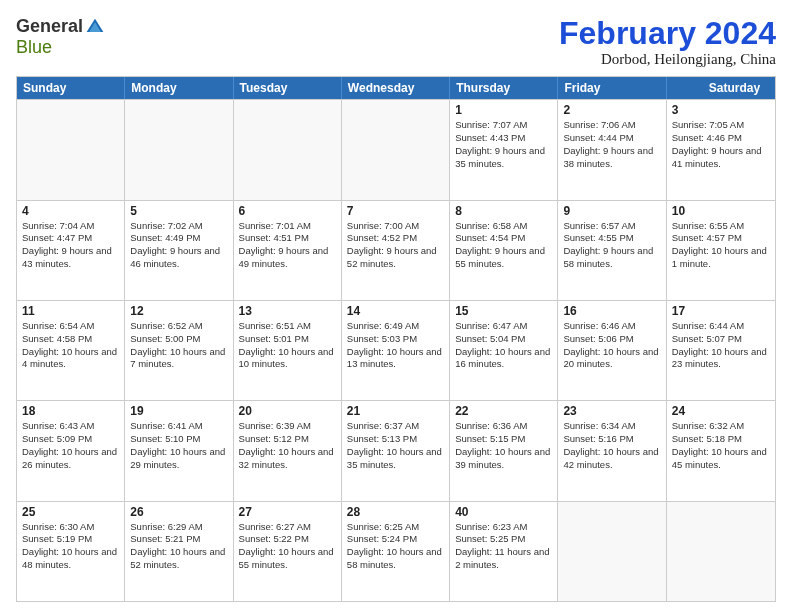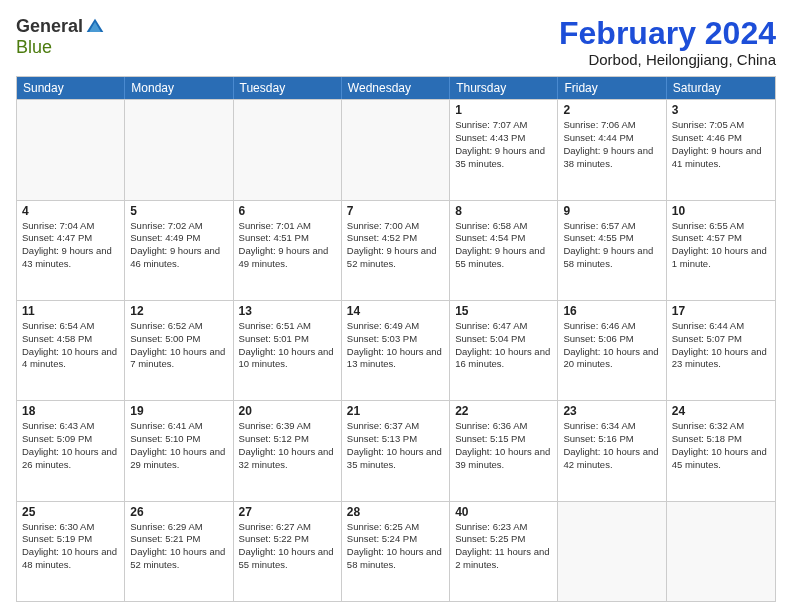--- a/index.html
+++ b/index.html
@@ -53,42 +53,44 @@
     .month-title {
       font-size: 32px;
       font-weight: bold;
       color: #1d4ed8;
       line-height: 1.1;
     }
     .location-title {
       font-size: 15px;
       color: #222;
       font-weight: normal;
+      font-family: Liberation Serif, serif;
     }
     .calendar {
       flex: 1;
       display: flex;
       flex-direction: column;
       border: 1px solid #ccc;
     }
     .cal-header {
       display: grid;
       grid-template-columns: repeat(7, 1fr);
       background: #2a6db5;
     }
     .cal-header-cell {
       color: #fff;
       font-size: 12px;
-      font-weight: normal;
+      font-weight: bold;
       padding: 4px 6px;
       text-align: left;
       border-right: 1px solid #4a8ad0;
     }
     .cal-header-cell:last-child {
       border-right: none;
+      margin-left: 36px;
     }
     .cal-body {
       flex: 1;
       display: flex;
       flex-direction: column;
     }
     .cal-row {
       display: grid;
       grid-template-columns: repeat(7, 1fr);
       flex: 1;

